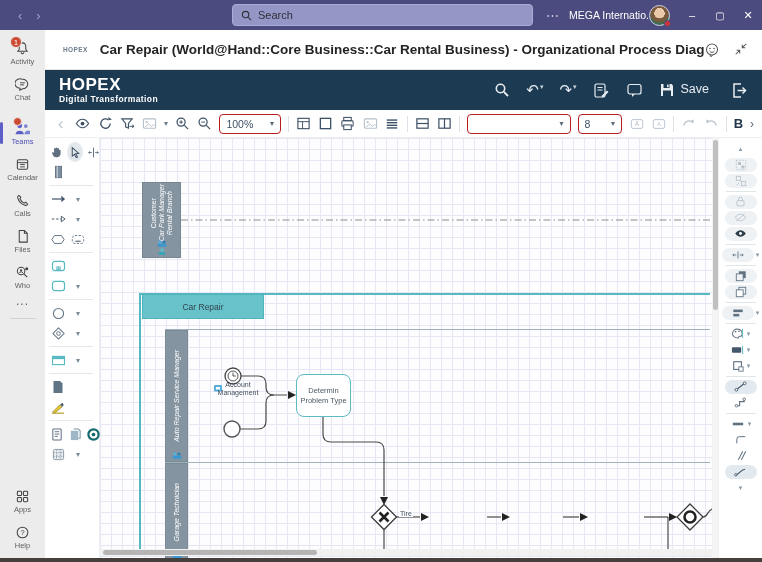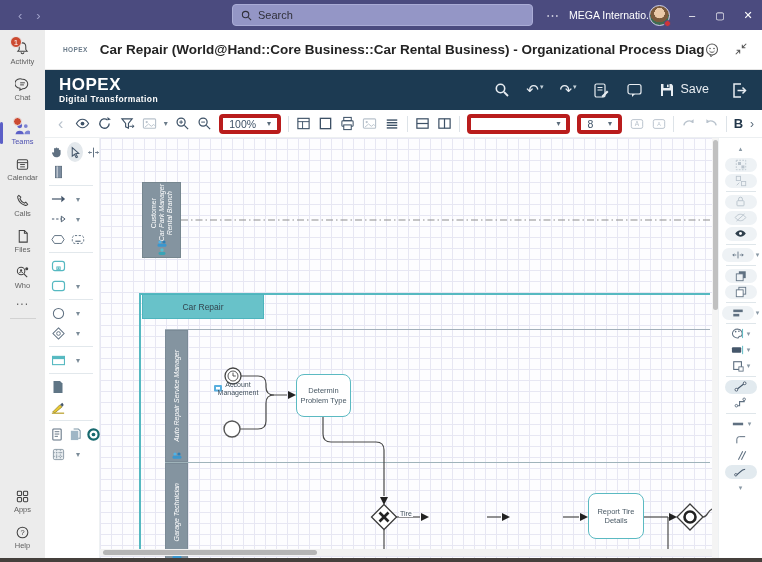--- a/index.html
+++ b/index.html
@@ -48,21 +48,21 @@
   .hx-right { margin-left:auto; display:flex; align-items:center; gap:16px; color:#e8edf2; }
   .hx-save { display:flex; align-items:flex-start; gap:6px; font-size:12.5px; }
   .undo-wrap { font-size:15px; display:flex; align-items:flex-start; gap:1px; }
   .undo-wrap .tiny { font-size:7px; margin-top:2px; color:#c6d2da; }
 
   
   .toolbar { height:28px; background:#fff; border-bottom:1px solid #eceff1; display:flex; align-items:center; gap:7px; padding:0 8px; color:#3d5166; }
   .ti { width:16px; height:16px; display:flex; align-items:center; justify-content:center; }
   .ti.gray { color:#b8c2cc; }
   .tsep { width:1px; height:16px; background:#dde3e8; }
-  .combo { height:20px; border:4px solid #b91c1c; border-radius:4px; display:flex; align-items:center; justify-content:space-between; padding:0 6px; font-size:10.5px; color:#3d5166; background:#fff; }
+  .combo { height:20px; border:1px solid #b91c1c; border-radius:4px; display:flex; align-items:center; justify-content:space-between; padding:0 6px; font-size:10.5px; color:#3d5166; background:#fff; }
   .combo .car { font-size:8px; color:#5a6b7a; }
   .tb-bold { font-weight:bold; font-size:13px; color:#22374a; }
   .chev { font-size:8px; color:#6b7c8a; }
 
   
   .content { flex:1; display:flex; height:424px; }
 
   
   .palette { width:55px; background:#fff; border-right:1px solid #eef1f3; padding-top:4px; display:flex; flex-direction:column; align-items:flex-start; }
   .prow { display:flex; align-items:center; gap:4px; padding:2px 0 2px 5px; height:20px; width:55px; }
@@ -698,23 +698,20 @@
             <g>
               <rect x="114" y="247" width="8" height="6.5" rx="1" fill="#58aede"></rect>
               <rect x="116" y="249" width="4" height="2.5" fill="#fff"></rect>
             </g>
           </svg>
 
           <div class="node-label" style="left:112px; top:243px; width:52px;"><span>Account Management</span></div>
           <div class="task" style="left:196px; top:236px; width:55px; height:43px;">
               <span>Determin Problem Type</span>
             </div>
-          <div class="task" style="left:488px; top:355px; width:56px; height:46px;">
-              <span>Report Tire Details</span>
-            </div>
           <div class="edge-label" style="left:299px; top:372px;"><span>Tire</span></div>
 
           <div class="hscroll">
               <div class="thumb"></div>
             </div>
         </div>
 
         <div class="vscroll">
             <div class="thumb"></div>
           </div>

